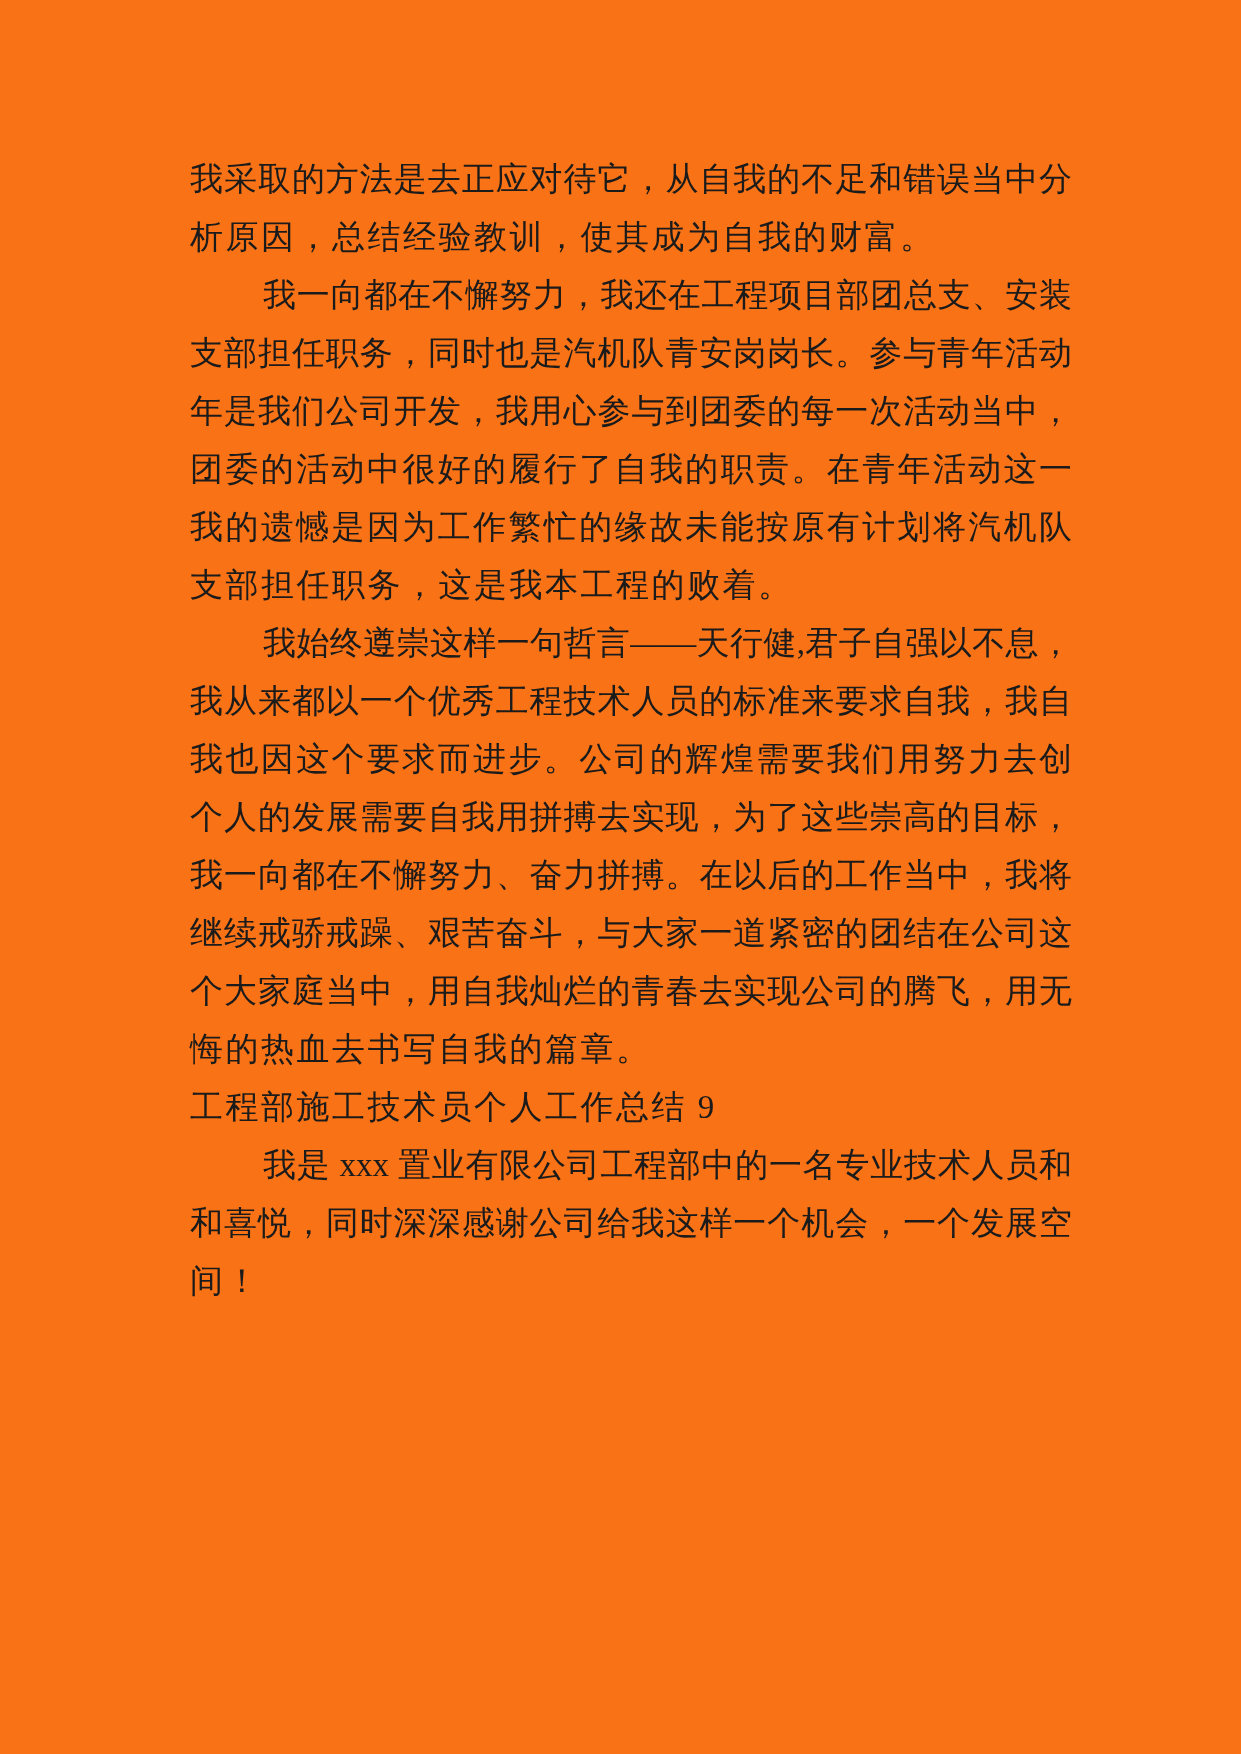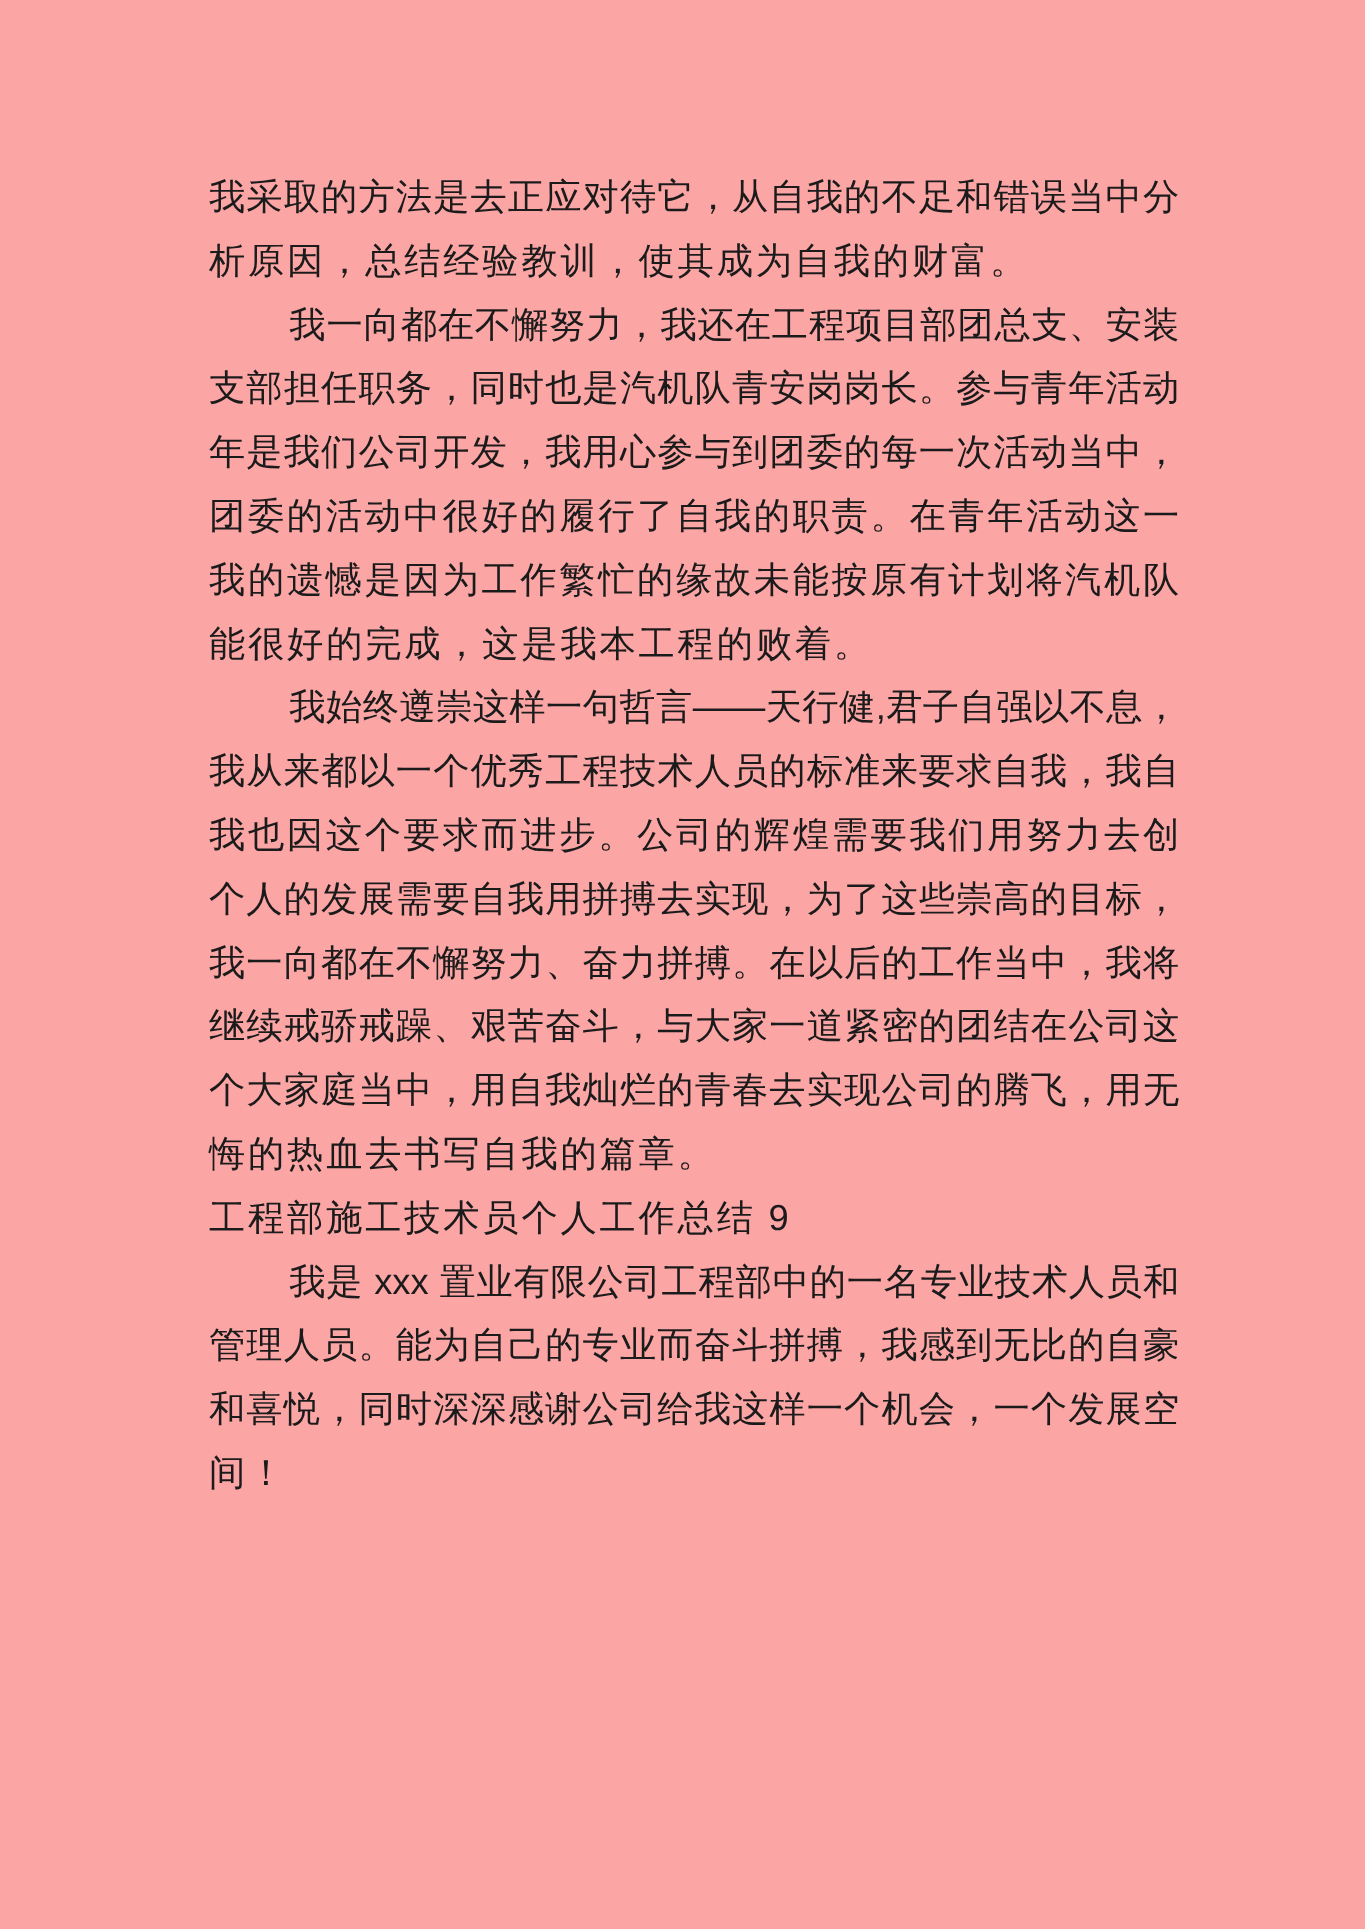--- a/index.html
+++ b/index.html
@@ -4,23 +4,23 @@
 <style>
   html, body {
     margin: 0;
     padding: 0;
     background: #ffffff;
   }
   .page {
     position: relative;
     width: 1241px;
     height: 1754px;
-    background: #fca5a5;
+    background: #f97316;
     overflow: hidden;
-    font-family: Liberation Sans, sans-serif;
+    font-family: Liberation Serif, serif;
     color: #1b1b1b;
   }
   .text-block {
     position: absolute;
     left: 190px;
     top: 150px;
     width: 882px;
   }
   .line {
     height: 58px;
@@ -50,28 +50,27 @@
 
 <div class="page">
   <div class="text-block">
     <div class="line fill">我采取的方法是去正应对待它，从自我的不足和错误当中分</div>
     <div class="line">析原因，总结经验教训，使其成为自我的财富。</div>
     <div class="line fill indent">我一向都在不懈努力，我还在工程项目部团总支、安装团</div>
     <div class="line fill">支部担任职务，同时也是汽机队青安岗岗长。参与青年活动</div>
     <div class="line fill">年是我们公司开发，我用心参与到团委的每一次活动当中，在</div>
     <div class="line fill">团委的活动中很好的履行了自我的职责。在青年活动这一块，</div>
     <div class="line fill">我的遗憾是因为工作繁忙的缘故未能按原有计划将汽机队</div>
-    <div class="line">能很好的完成，这是我本工程的败着。</div>
+    <div class="line">支部担任职务，这是我本工程的败着。</div>
     <div class="line fill indent">我始终遵崇这样一句哲言——天行健,君子自强以不息，</div>
     <div class="line fill">我从来都以一个优秀工程技术人员的标准来要求自我，我自</div>
     <div class="line fill">我也因这个要求而进步。公司的辉煌需要我们用努力去创造，</div>
     <div class="line fill">个人的发展需要自我用拼搏去实现，为了这些崇高的目标，</div>
     <div class="line fill">我一向都在不懈努力、奋力拼搏。在以后的工作当中，我将</div>
     <div class="line fill">继续戒骄戒躁、艰苦奋斗，与大家一道紧密的团结在公司这</div>
     <div class="line fill">个大家庭当中，用自我灿烂的青春去实现公司的腾飞，用无</div>
     <div class="line">悔的热血去书写自我的篇章。</div>
     <div class="line">工程部施工技术员个人工作总结 9</div>
     <div class="line fill indent">我是 xxx 置业有限公司工程部中的一名专业技术人员和</div>
-    <div class="line fill">管理人员。能为自己的专业而奋斗拼搏，我感到无比的自豪</div>
     <div class="line fill">和喜悦，同时深深感谢公司给我这样一个机会，一个发展空</div>
     <div class="line">间！</div>
   </div>
 </div>
 
 </body></html>

